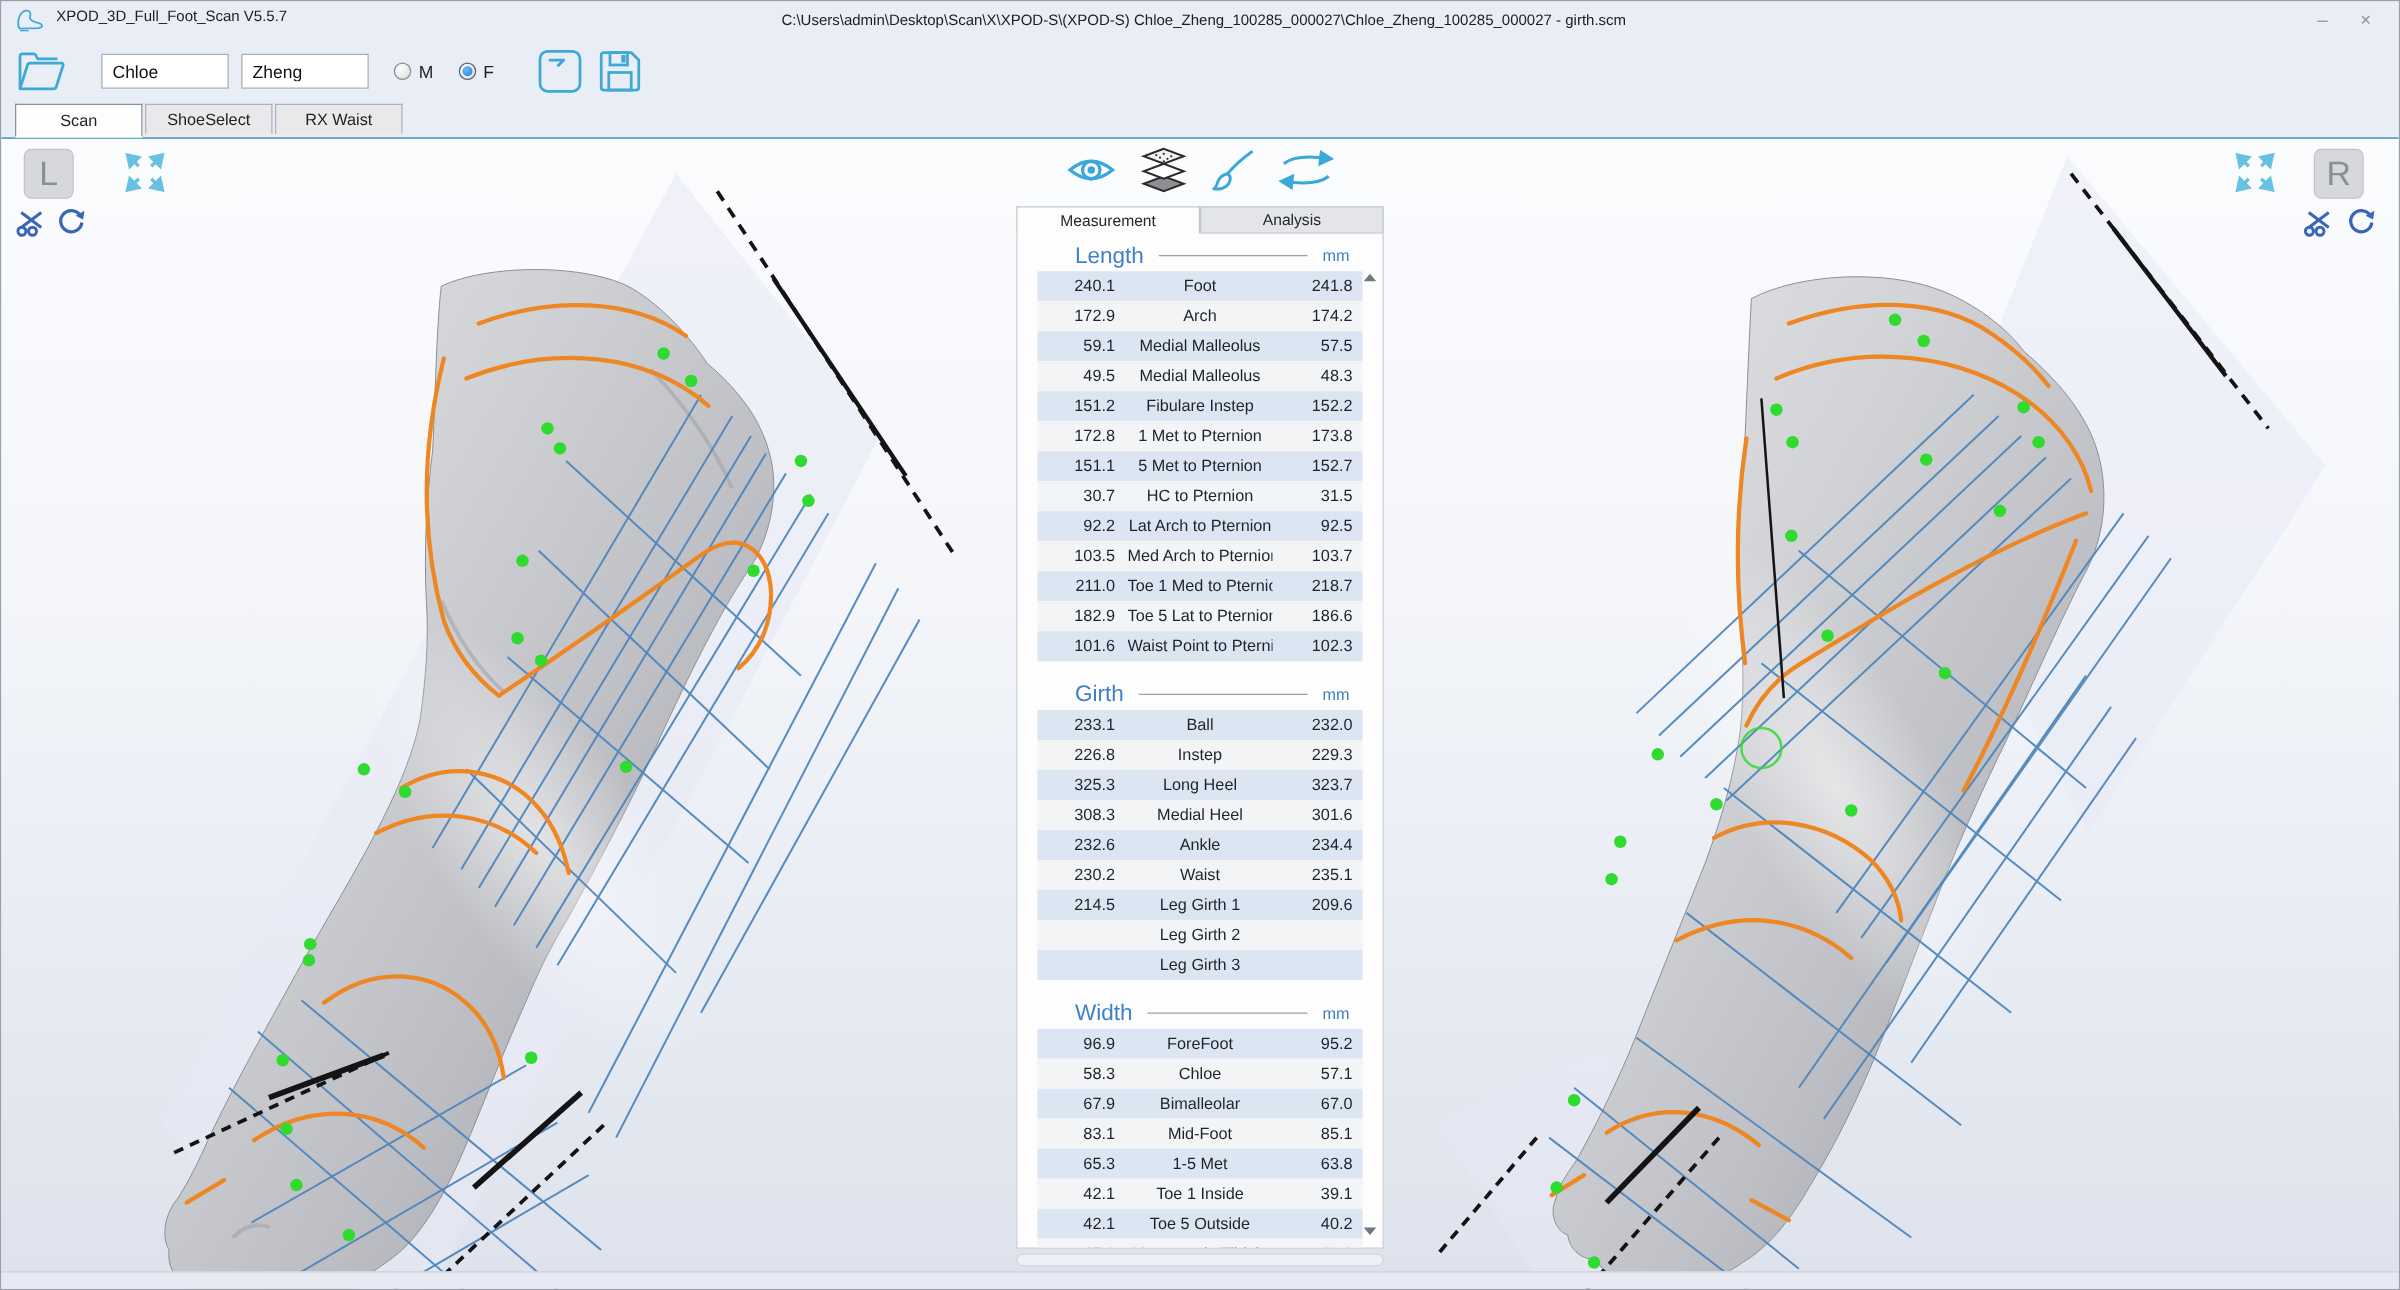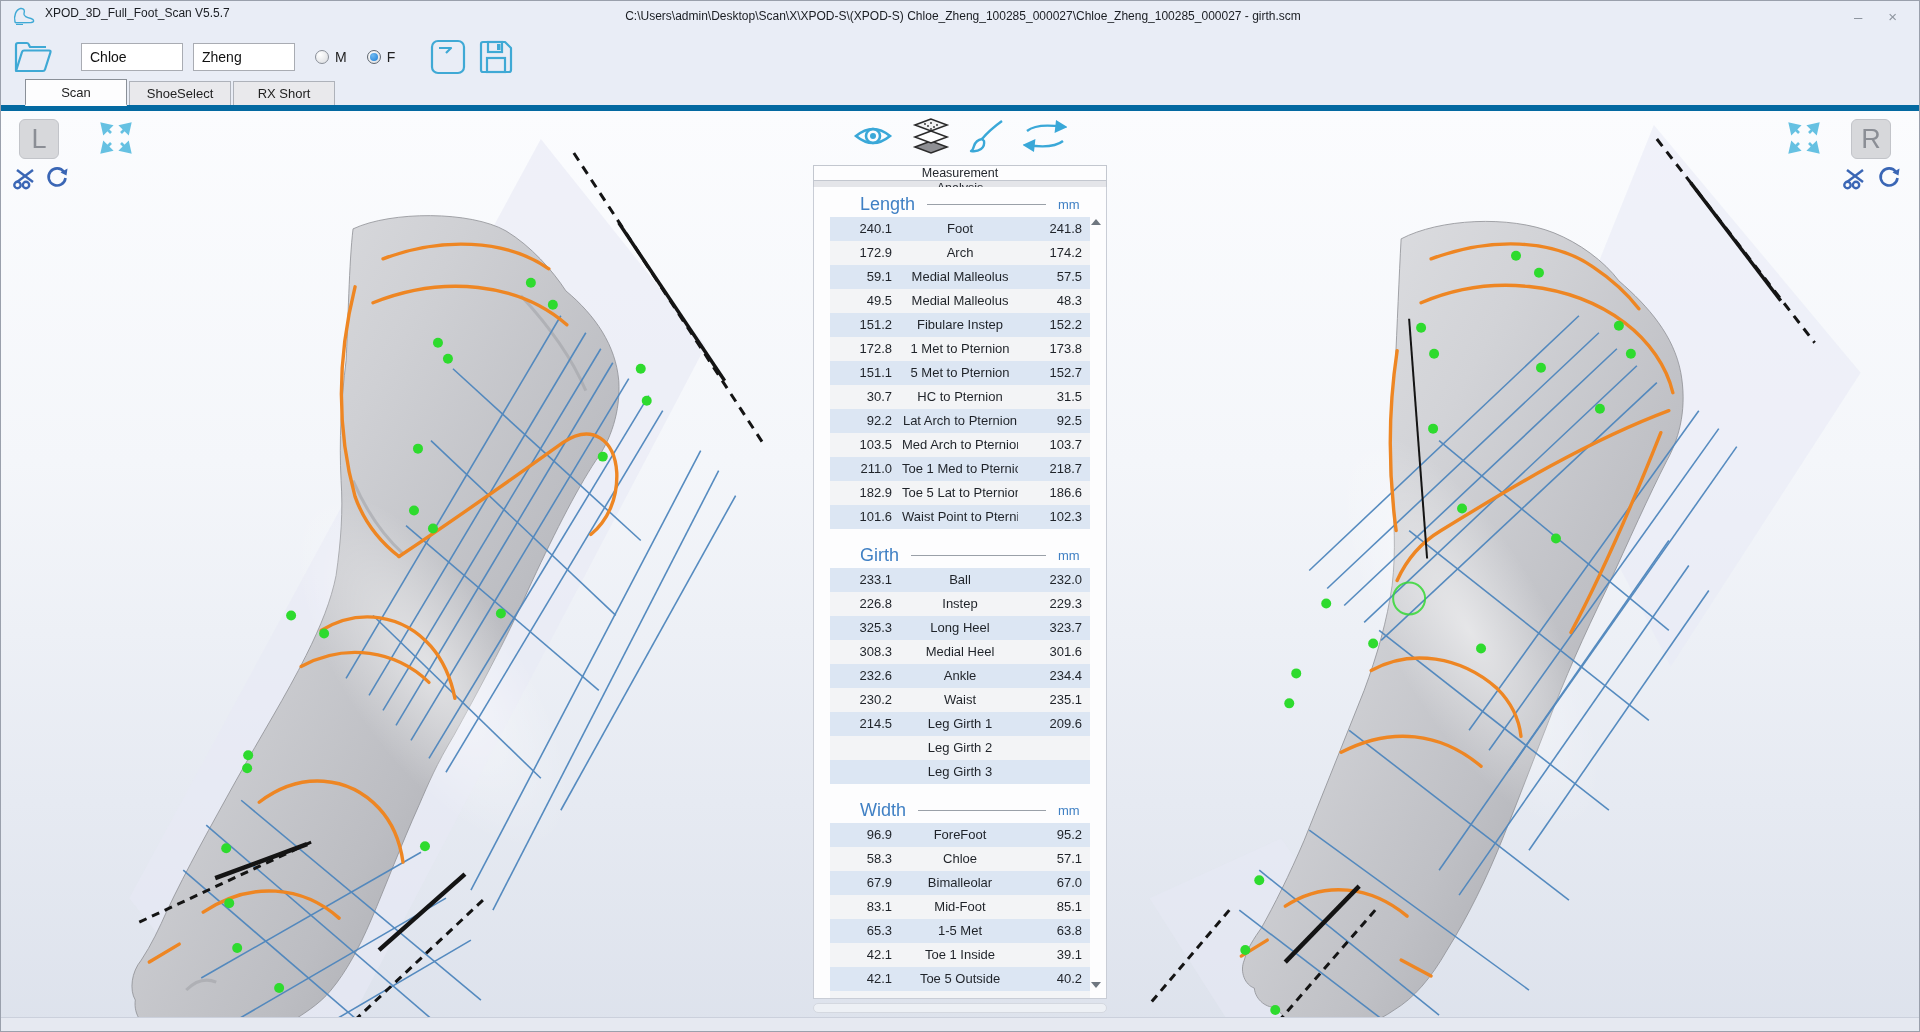--- a/index.html
+++ b/index.html
@@ -18,37 +18,37 @@
   .toolbar{height:52px;display:flex;align-items:center;gap:10px;padding-left:12px;background:#E9EDF6;}
   .tool-ico{background:none;border:none;padding:0;display:flex;align-items:center;justify-content:center;}
   .txt-input{width:102px;height:28px;border:1px solid #A9ACB3;background:#fff;font-size:14px;padding:0 8px;color:#111;}
   .gender{display:flex;align-items:center;gap:6px;margin-left:10px;font-size:14px;color:#222;}
   .radio{width:14px;height:14px;border-radius:50%;border:1px solid #8A8F98;background:radial-gradient(circle at 35% 30%,#ffffff,#d8dade);display:inline-block;position:relative;}
   .radio.sel{border-color:#5E666F;}
   .radio.sel::after{content:"";position:absolute;left:2px;top:2px;width:8px;height:8px;border-radius:50%;background:radial-gradient(circle at 35% 30%,#6FB9F0,#1F7FD6);}
   .gap1{width:14px;} .gap2{width:8px;}
 
   
-  .tabbar{height:28px;display:flex;align-items:flex-end;padding-left:24px;background:#E9EDF6;border-bottom:6px solid #0369a1;}
+  .tabbar{height:28px;display:flex;padding-left:11px;background:#E9EDF6;border-bottom:1px solid #0369a1;}
   .mtab{width:102px;height:24px;display:flex;align-items:center;justify-content:center;font-size:13px;color:#222;background:#E9E9EC;border:1px solid #AEB2BA;border-bottom:none;margin-right:2px;}
   .mtab.active{background:#FDFDFE;border:1px solid #8A9098;border-bottom:2px solid #FDFDFE;margin-bottom:-1px;height:27px;}
 
   
   .viewport{position:relative;height:921px;background:linear-gradient(180deg,#FBFCFE 0%,#F4F6FA 38%,#E6EAF2 75%,#DDE2EC 100%);overflow:hidden;}
   .foot-svg{position:absolute;top:0;height:921px;width:810px;}
   .foot-svg.left{left:0;}
   .foot-svg.right{right:0;}
 
   .vpbtn{position:absolute;background:none;border:none;padding:0;}
   .lr-btn{width:40px;height:40px;border-radius:6px;background:#D7D8DB;border:1px solid #C2C4C9;color:#8B8E95;font-size:27px;display:flex;align-items:center;justify-content:center;}
   .center-icons{position:absolute;top:6px;left:50%;transform:translateX(-50%);display:flex;align-items:center;gap:18px;}
 
   
   .mpanel{position:absolute;top:54px;left:50%;transform:translateX(-50%);width:294px;height:848px;display:flex;flex-direction:column;z-index:5;}
-  .mpanel-tabs{display:flex;height:22px;flex-direction:column;}
+  .mpanel-tabs{display:flex;height:22px;}
   .ptab{flex:1;display:flex;align-items:center;justify-content:center;font-size:12.5px;color:#24282e;background:#E4E5E9;border:1px solid #C3C7CF;}
   .ptab.active{background:#FDFDFE;border-bottom:none;}
   .mpanel-body{position:relative;flex:1;background:#FDFDFE;border:1px solid #C9CDD6;border-top:none;padding:4px 0 2px 0;overflow:hidden;}
   .m-section{margin-bottom:13px;}
   .m-header{display:flex;align-items:center;height:26px;}
   .m-sec-label{margin-left:46px;font-size:18px;color:#4080C4;}
   .m-line{flex:1;height:1px;background:#9aa0a8;margin:0 12px;}
   .m-unit{width:48px;font-size:13px;color:#4080C4;}
   .m-row{display:grid;grid-template-columns:72px 1fr 72px;height:24px;line-height:24px;margin:0 16px 0 16px;font-size:13px;color:#1f2329;}
   .m-row.odd{background:#DCE6F3;}
@@ -113,21 +113,21 @@
         <rect x="11" y="4" width="14" height="10" fill="none" stroke="#3FA9D5" stroke-width="2.2"></rect>
         <rect x="20" y="6" width="3.5" height="6" fill="#3FA9D5"></rect>
         <rect x="10" y="20" width="18" height="14" fill="none" stroke="#3FA9D5" stroke-width="2.2"></rect>
       </svg>
     </button>
   </div>
 
   <div class="tabbar" id="main-tabs">
       <div class="mtab active">Scan</div>
       <div class="mtab">ShoeSelect</div>
-      <div class="mtab">RX Short</div>
+      <div class="mtab">RX Waist</div>
     </div>
 
   <div class="viewport">
 
     <svg class="foot-svg left" viewBox="0 0 810 922">
       <defs>
         <linearGradient id="footL" x1="0" y1="0" x2="1" y2="1">
           <stop offset="0" stop-color="#E3E4E7"></stop>
             <stop offset="0.35" stop-color="#CFD0D4"></stop>
           <stop offset="0.62" stop-color="#BCBDC2"></stop>

